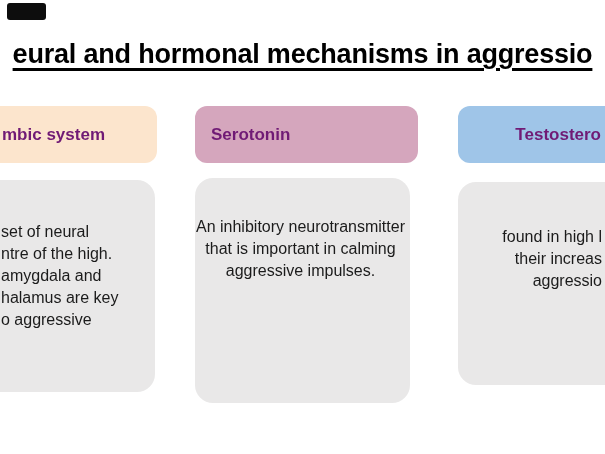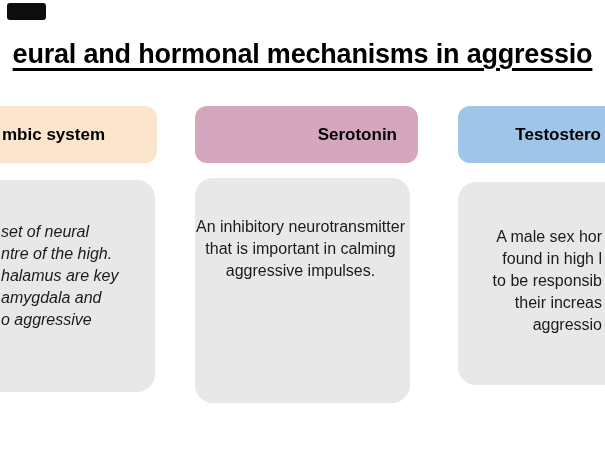--- a/index.html
+++ b/index.html
@@ -25,41 +25,41 @@
     text-decoration:underline;
     text-decoration-thickness:2.5px;
     text-underline-offset:5px;
   }
   .pill{
     position:absolute;top:106px;height:57px;
     border-radius:12px;
   }
   .pill-label{
     position:absolute;top:0;height:57px;line-height:57px;
-    font-size:17px;font-weight:bold;color:#000000;
+    font-size:17px;font-weight:bold;color:#701a75;
     white-space:nowrap;
   }
   .pill-1{left:-65px;width:222px;}
   .pill-1 .pill-label{left:67px;}          
   .pill-2{left:195px;width:223px;}
-  .pill-2 .pill-label{left:0;width:202px;text-align:right;}
+  .pill-2 .pill-label{left:16px;width:202px;text-align:left;}
   .pill-3{left:458px;width:222px;}
   .pill-3 .pill-label{right:79px;}         
   .card{
     position:absolute;border-radius:18px;
   }
   .card-1{left:-60px;top:180px;width:215px;height:212px;}
   .card-2{left:195px;top:178px;width:215px;height:225px;}
   .card-3{left:458px;top:182px;width:215px;height:203px;}
   .card-text{
     position:absolute;
     font-size:16px;line-height:22px;color:#1b1b1b;
     white-space:nowrap;
   }
-  .card-1 .card-text{left:61px;top:41px;text-align:left;font-style:italic;}
+  .card-1 .card-text{left:61px;top:41px;text-align:left;}
   .card-2 .card-text{left:0;top:38px;width:211px;text-align:center;white-space:normal;}
   .card-3 .card-text{right:71px;top:44px;text-align:right;}
 </style>
 </head>
 <body>
 
 <div class="stage">
 
   <div class="corner-badge"></div>
 
@@ -74,33 +74,31 @@
   </div>
 
   <div class="pill pill-3" style="background-color: rgb(159, 197, 232);">
     <div class="pill-label">Testostero</div>
   </div>
 
   <div class="card card-1" style="background-color: rgb(233, 232, 232);">
     <div class="card-text">
       <div>set of neural</div>
       <div>ntre of the high.</div>
+      <div>amygdala and</div>
       <div>halamus are key</div>
-      <div>amygdala and</div>
       <div>o aggressive</div>
     </div>
   </div>
 
   <div class="card card-2" style="background-color: rgb(233, 232, 232);">
     <div class="card-text">An inhibitory neurotransmitter that is important in calming aggressive impulses.</div>
   </div>
 
   <div class="card card-3" style="background-color: rgb(233, 232, 232);">
     <div class="card-text">
-      <div>A male sex hor</div>
       <div>found in high l</div>
-      <div>to be responsib</div>
       <div>their increas</div>
       <div>aggressio</div>
     </div>
   </div>
 
 </div>
 
 </body></html>

